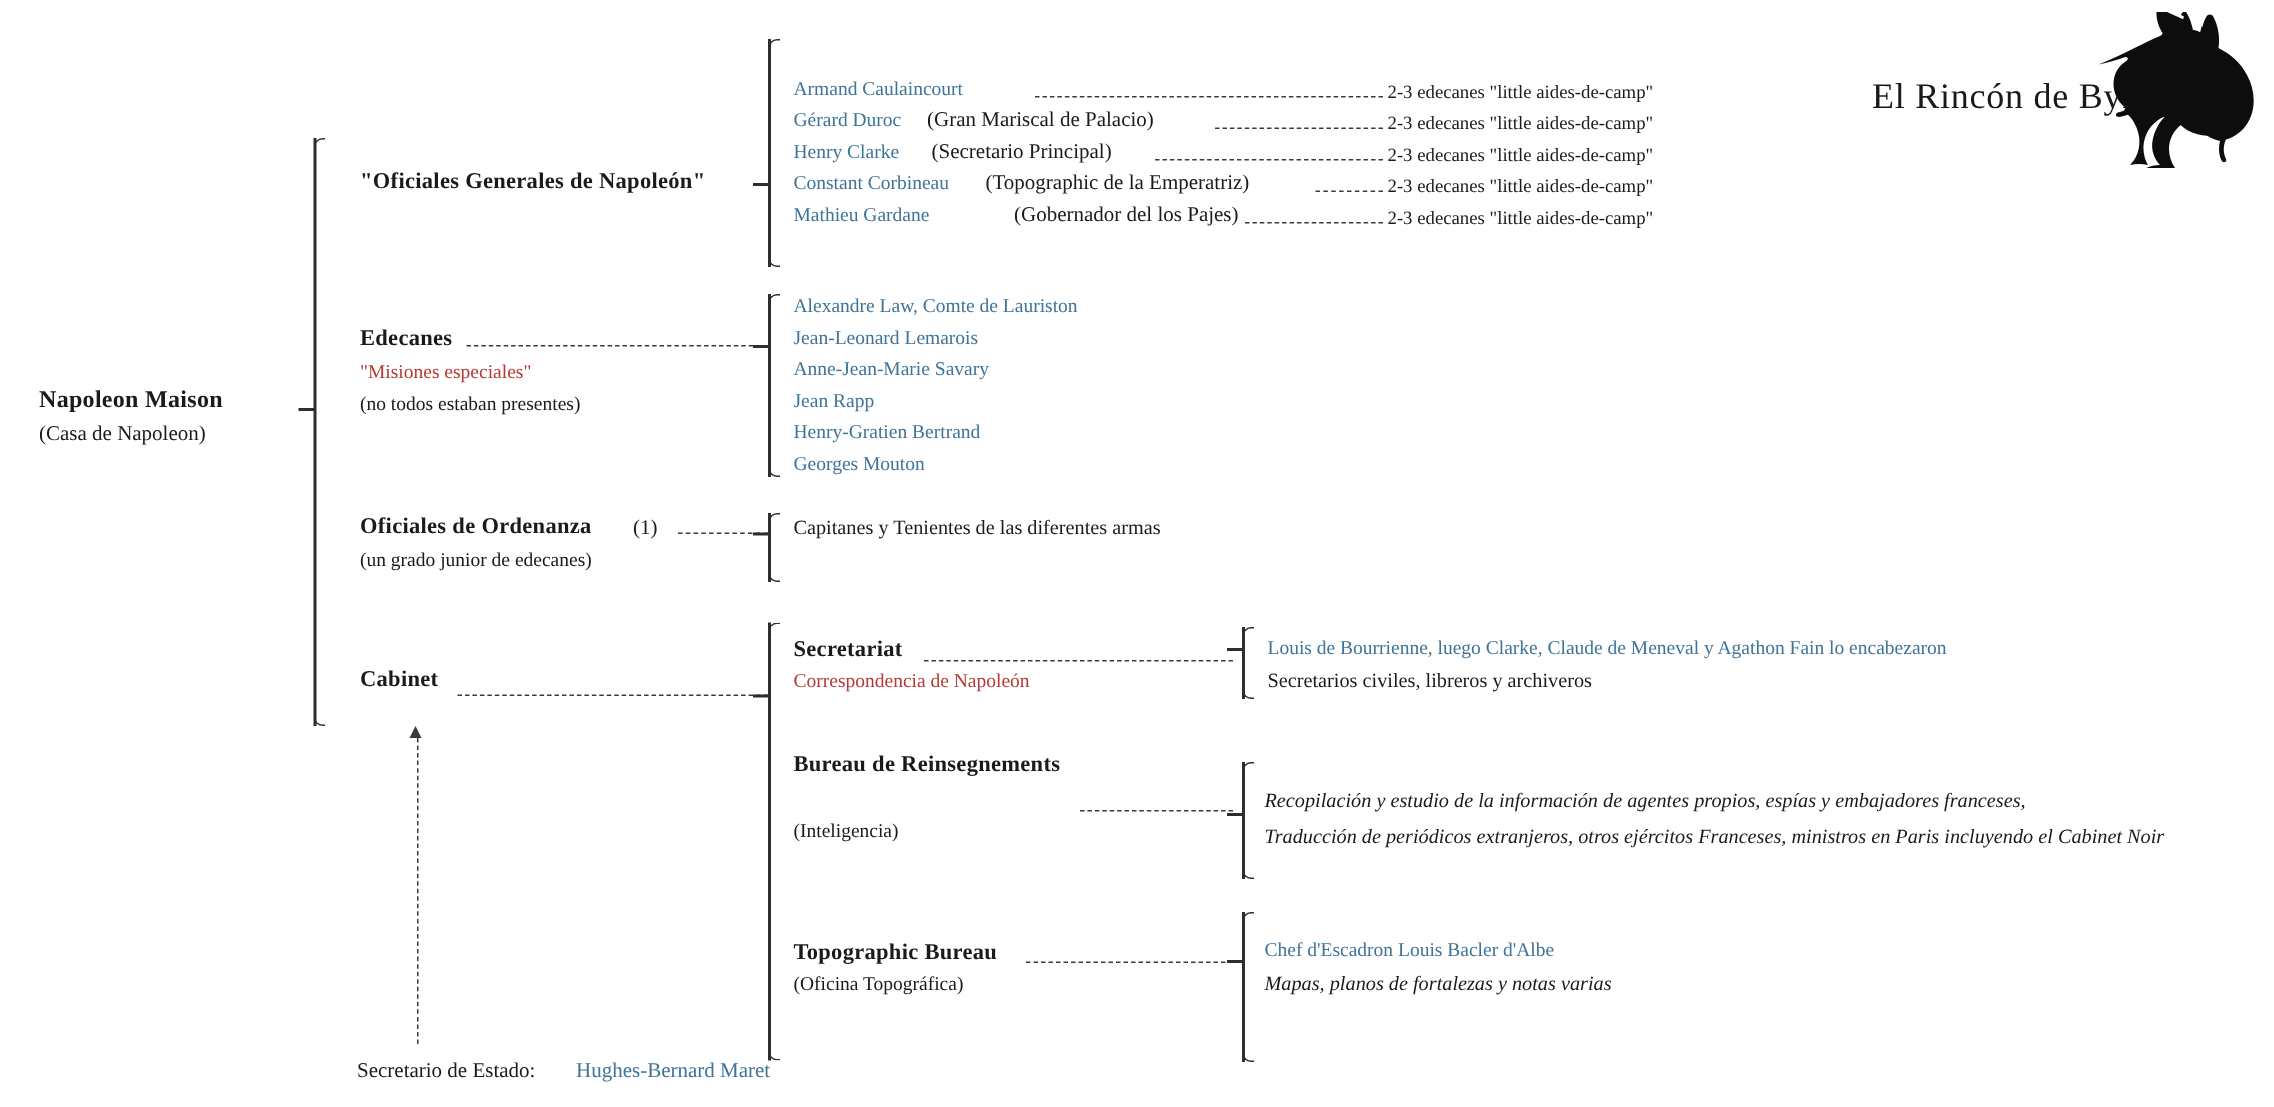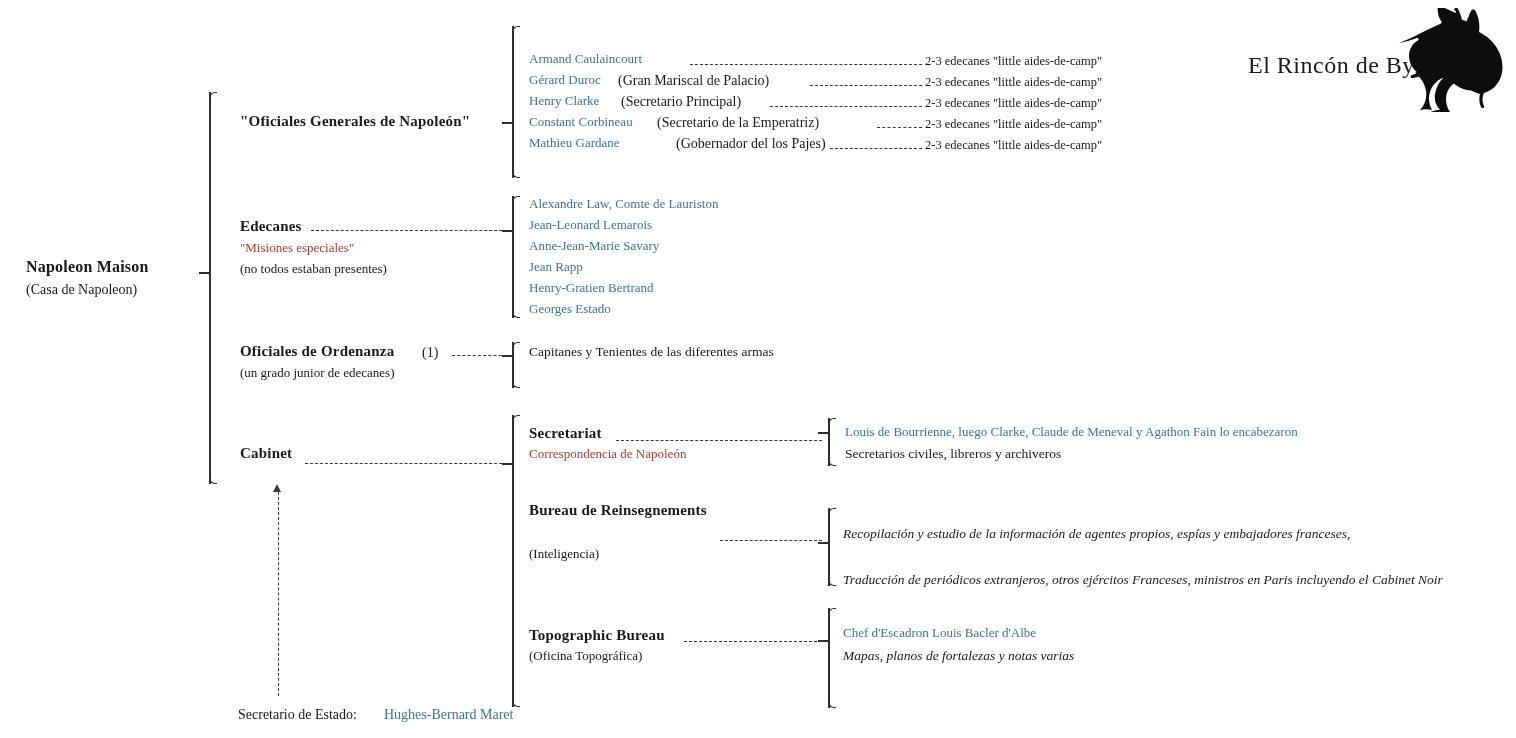--- a/index.html
+++ b/index.html
@@ -85,21 +85,21 @@
 <div class="abs t-paren" style="left:618px;top:73px;">(Gran Mariscal de Palacio)</div>
 <div class="dash" style="left:810px;top:85px;width:112px;"></div>
 <div class="abs t-aide" style="left:925px;top:75px;">2-3 edecanes "little aides-de-camp"</div>
 
 <div class="abs t-name blue" style="left:529px;top:93px;">Henry Clarke</div>
 <div class="abs t-paren" style="left:621px;top:94px;">(Secretario Principal)</div>
 <div class="dash" style="left:770px;top:106px;width:152px;"></div>
 <div class="abs t-aide" style="left:925px;top:96px;">2-3 edecanes "little aides-de-camp"</div>
 
 <div class="abs t-name blue" style="left:529px;top:114px;">Constant Corbineau</div>
-<div class="abs t-paren" style="left:657px;top:115px;">(Secretario de la Emperatriz)</div>
+<div class="abs t-paren" style="left:657px;top:115px;">(Topographic de la Emperatriz)</div>
 <div class="dash" style="left:877px;top:127px;width:45px;"></div>
 <div class="abs t-aide" style="left:925px;top:117px;">2-3 edecanes "little aides-de-camp"</div>
 
 <div class="abs t-name blue" style="left:529px;top:135px;">Mathieu Gardane</div>
 <div class="abs t-paren" style="left:640px;top:136px;margin-left:36px;">(Gobernador del los Pajes)</div>
 <div class="dash" style="left:830px;top:148px;width:92px;"></div>
 <div class="abs t-aide" style="left:925px;top:138px;">2-3 edecanes "little aides-de-camp"</div>
 
 <div class="abs t-branch" style="left:240px;top:218px;">Edecanes</div>
 <div class="abs t-small red" style="left:240px;top:240px;">"Misiones especiales"</div>
@@ -111,21 +111,21 @@
   <div class="corner tc"></div>
   <div class="corner bc"></div>
   <div class="tick" style="top:34px;"></div>
 </div>
 
 <div class="abs t-name blue" style="left:529px;top:196px;">Alexandre Law, Comte de Lauriston</div>
 <div class="abs t-name blue" style="left:529px;top:217px;">Jean-Leonard Lemarois</div>
 <div class="abs t-name blue" style="left:529px;top:238px;">Anne-Jean-Marie Savary</div>
 <div class="abs t-name blue" style="left:529px;top:259px;">Jean Rapp</div>
 <div class="abs t-name blue" style="left:529px;top:280px;">Henry-Gratien Bertrand</div>
-<div class="abs t-name blue" style="left:529px;top:301px;">Georges Estado</div>
+<div class="abs t-name blue" style="left:529px;top:301px;">Georges Mouton</div>
 
 <div class="abs t-branch" style="left:240px;top:343px;">Oficiales de Ordenanza</div>
 <div class="abs t-paren" style="left:422px;top:345px;">(1)</div>
 <div class="abs t-small" style="left:240px;top:365px;">(un grado junior de edecanes)</div>
 <div class="dash" style="left:452px;top:355px;width:60px;"></div>
 
 <div class="bracket" style="left:506px;top:342px;width:18px;height:46px;">
   <div class="spine"></div>
   <div class="corner tc"></div>
   <div class="corner bc"></div>
@@ -160,21 +160,21 @@
 <div class="abs t-small" style="left:529px;top:546px;">(Inteligencia)</div>
 <div class="dash" style="left:720px;top:540px;width:102px;"></div>
 
 <div class="bracket" style="left:822px;top:508px;width:18px;height:78px;">
   <div class="spine"></div>
   <div class="corner tc"></div>
   <div class="corner bc"></div>
   <div class="tick" style="top:34px;"></div>
 </div>
 <div class="abs t-ital-desc" style="left:843px;top:526px;">Recopilación y estudio de la información de agentes propios, espías y embajadores franceses,</div>
-<div class="abs t-ital-desc" style="left:843px;top:572px;">Traducción de periódicos extranjeros, otros ejércitos Franceses, ministros en Paris incluyendo el Cabinet Noir</div>
+<div class="abs t-ital-desc" style="left:843px;top:550px;">Traducción de periódicos extranjeros, otros ejércitos Franceses, ministros en Paris incluyendo el Cabinet Noir</div>
 
 <div class="abs t-branch" style="left:529px;top:627px;">Topographic Bureau</div>
 <div class="abs t-small" style="left:529px;top:648px;">(Oficina Topográfica)</div>
 <div class="dash" style="left:684px;top:641px;width:138px;"></div>
 
 <div class="bracket" style="left:822px;top:608px;width:18px;height:100px;">
   <div class="spine"></div>
   <div class="corner tc"></div>
   <div class="corner bc"></div>
   <div class="tick" style="top:32px;"></div>

